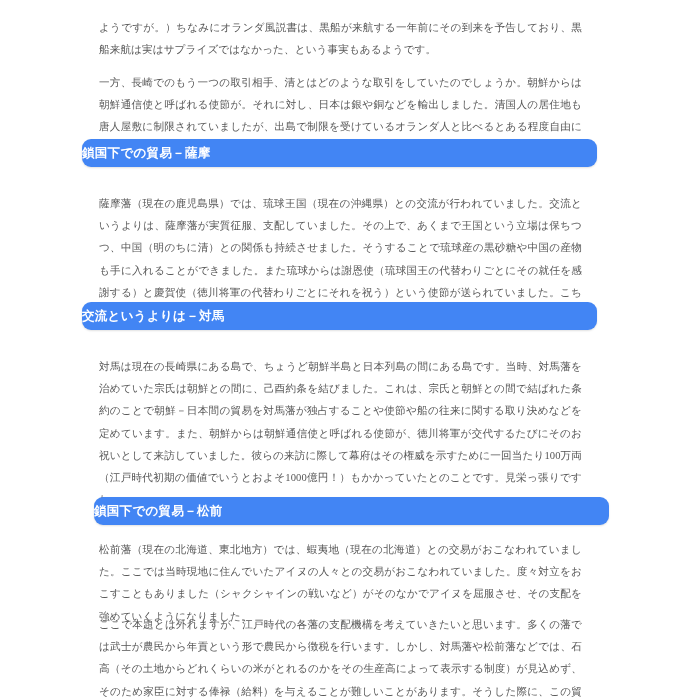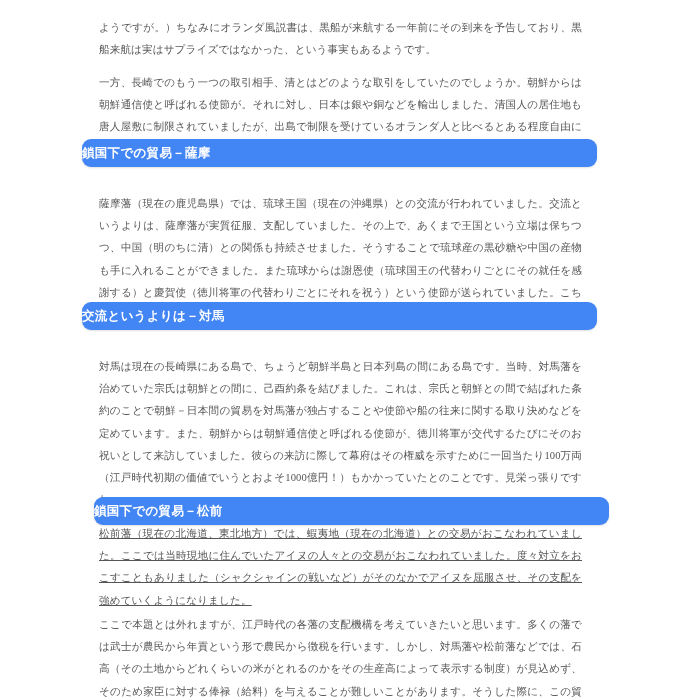--- a/index.html
+++ b/index.html
@@ -53,18 +53,18 @@
 <div class="block" style="top:176px;">
   <p class="para">薩摩藩（現在の鹿児島県）では、琉球王国（現在の沖縄県）との交流が行われていました。交流というよりは、薩摩藩が実質征服、支配していました。その上で、あくまで王国という立場は保ちつつ、中国（明のちに清）との関係も持続させました。そうすることで琉球産の黒砂糖や中国の産物も手に入れることができました。また琉球からは謝恩使（琉球国王の代替わりごとにその就任を感謝する）と慶賀使（徳川将軍の代替わりごとにそれを祝う）という使節が送られていました。こちらも外国からの使節、清国人の居住地も唐人屋敷に制限されていましたが。</p>
 </div>
 
 <h2 class="h2" style="top:302px;margin:0;">交流というよりは－対馬</h2>
 <div class="block" style="top:340px;font-family:Liberation Serif, serif;">
   <p class="para">対馬は現在の長崎県にある島で、ちょうど朝鮮半島と日本列島の間にある島です。当時、対馬藩を治めていた宗氏は朝鮮との間に、己酉約条を結びました。これは、宗氏と朝鮮との間で結ばれた条約のことで朝鮮－日本間の貿易を対馬藩が独占することや使節や船の往来に関する取り決めなどを定めています。また、朝鮮からは朝鮮通信使と呼ばれる使節が、徳川将軍が交代するたびにそのお祝いとして来訪していました。彼らの来訪に際して幕府はその権威を示すために一回当たり100万両（江戸時代初期の価値でいうとおよそ1000億円！）もかかっていたとのことです。見栄っ張りですね。</p>
 </div>
 
 <h2 class="h2" style="top:485px;margin:12px;">鎖国下での貿易－松前</h2>
-<div class="block" style="top:506px;text-decoration:underline;">
+<div class="block" style="top:522px;">
   <p class="para">松前藩（現在の北海道、東北地方）では、蝦夷地（現在の北海道）との交易がおこなわれていました。ここでは当時現地に住んでいたアイヌの人々との交易がおこなわれていました。度々対立をおこすこともありました（シャクシャインの戦いなど）がそのなかでアイヌを屈服させ、その支配を強めていくようになりました。</p>
 </div>
 <div class="block" style="top:597px;">
   <p class="para">ここで本題とは外れますが、江戸時代の各藩の支配機構を考えていきたいと思います。多くの藩では武士が農民から年貢という形で農民から徴税を行います。しかし、対馬藩や松前藩などでは、石高（その土地からどれくらいの米がとれるのかをその生産高によって表示する制度）が見込めず、そのため家臣に対する俸禄（給料）を与えることが難しいことがあります。そうした際に、この貿易による利益を家臣に分け与え、それによって支配機構を安定させる、ということがありました。このように対外との交易は、藩内の安定にも役立っていたのです。</p>
 </div>
 
 </body></html>

